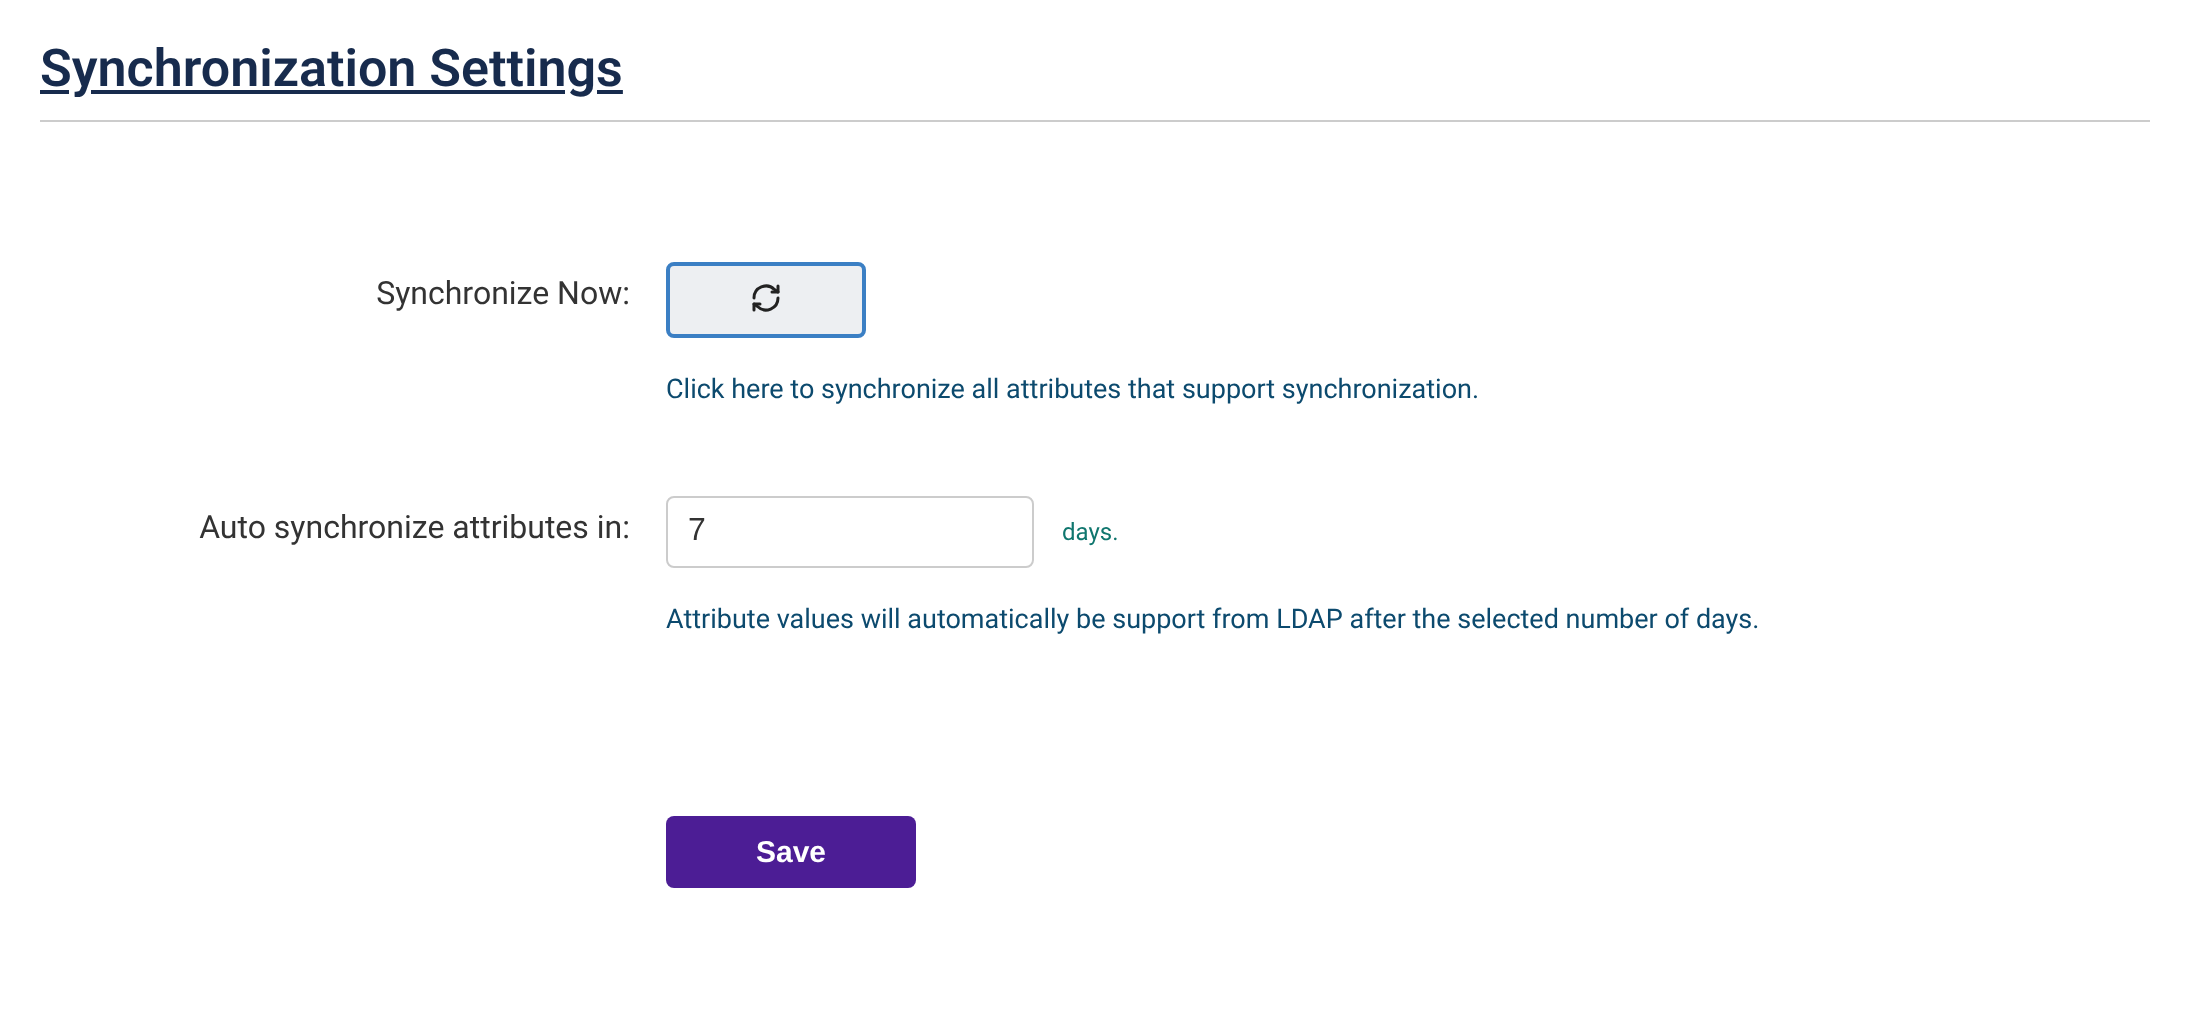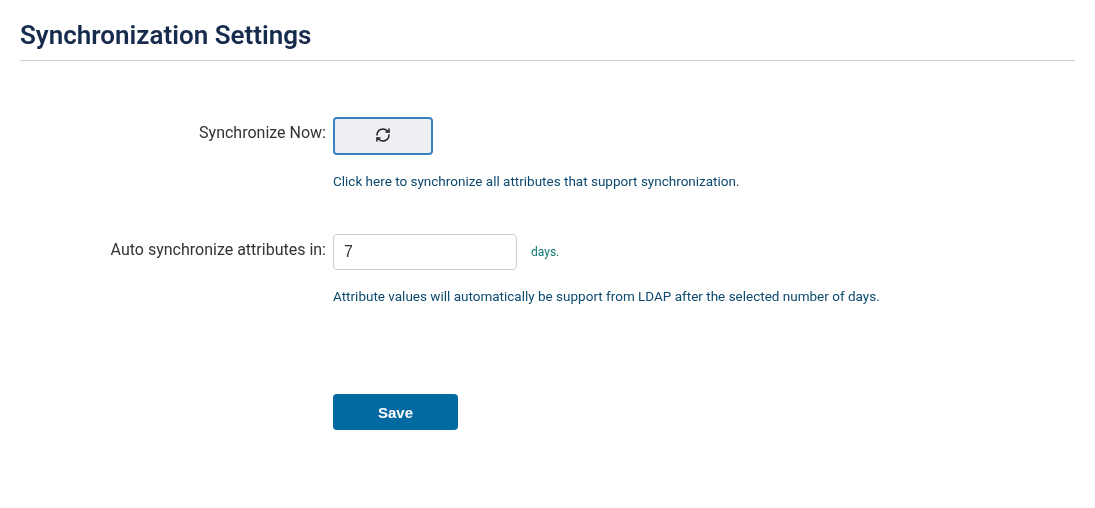--- a/index.html
+++ b/index.html
@@ -12,31 +12,32 @@
       background: #fff;
       padding: 20px;
       width: 1095px;
     }
     .page-title {
       font-size: 26px;
       font-weight: 600;
       color: #172b4d;
       padding-bottom: 10px;
       border-bottom: 1px solid #ccc;
-      margin-bottom: 56px;
+      margin-bottom: 70px;
+      text-decoration: underline;
     }
     .form-row {
       display: flex;
       align-items: flex-start;
       margin-bottom: 45px;
     }
     .form-label {
       width: 313px;
       text-align: right;
-      padding-right: 7px;
+      padding-right: 18px;
       font-size: 16px;
       color: #333;
       padding-top: 6px;
     }
     .form-control-wrap {
       flex: 1;
     }
     .control-line {
       display: flex;
       align-items: center;
@@ -106,21 +107,21 @@
     }
     .toggle-x svg {
       width: 16px;
       height: 16px;
       stroke: #fff;
       stroke-width: 3;
     }
     .save-button {
       width: 125px;
       height: 36px;
-      background: #0369a1;
+      background: #4c1d95;
       color: #fff;
       border: none;
       border-radius: 4px;
       font-size: 15px;
       font-weight: 600;
       cursor: pointer;
     }
     .form-row.save-row {
       margin-top: 10px;
     }

